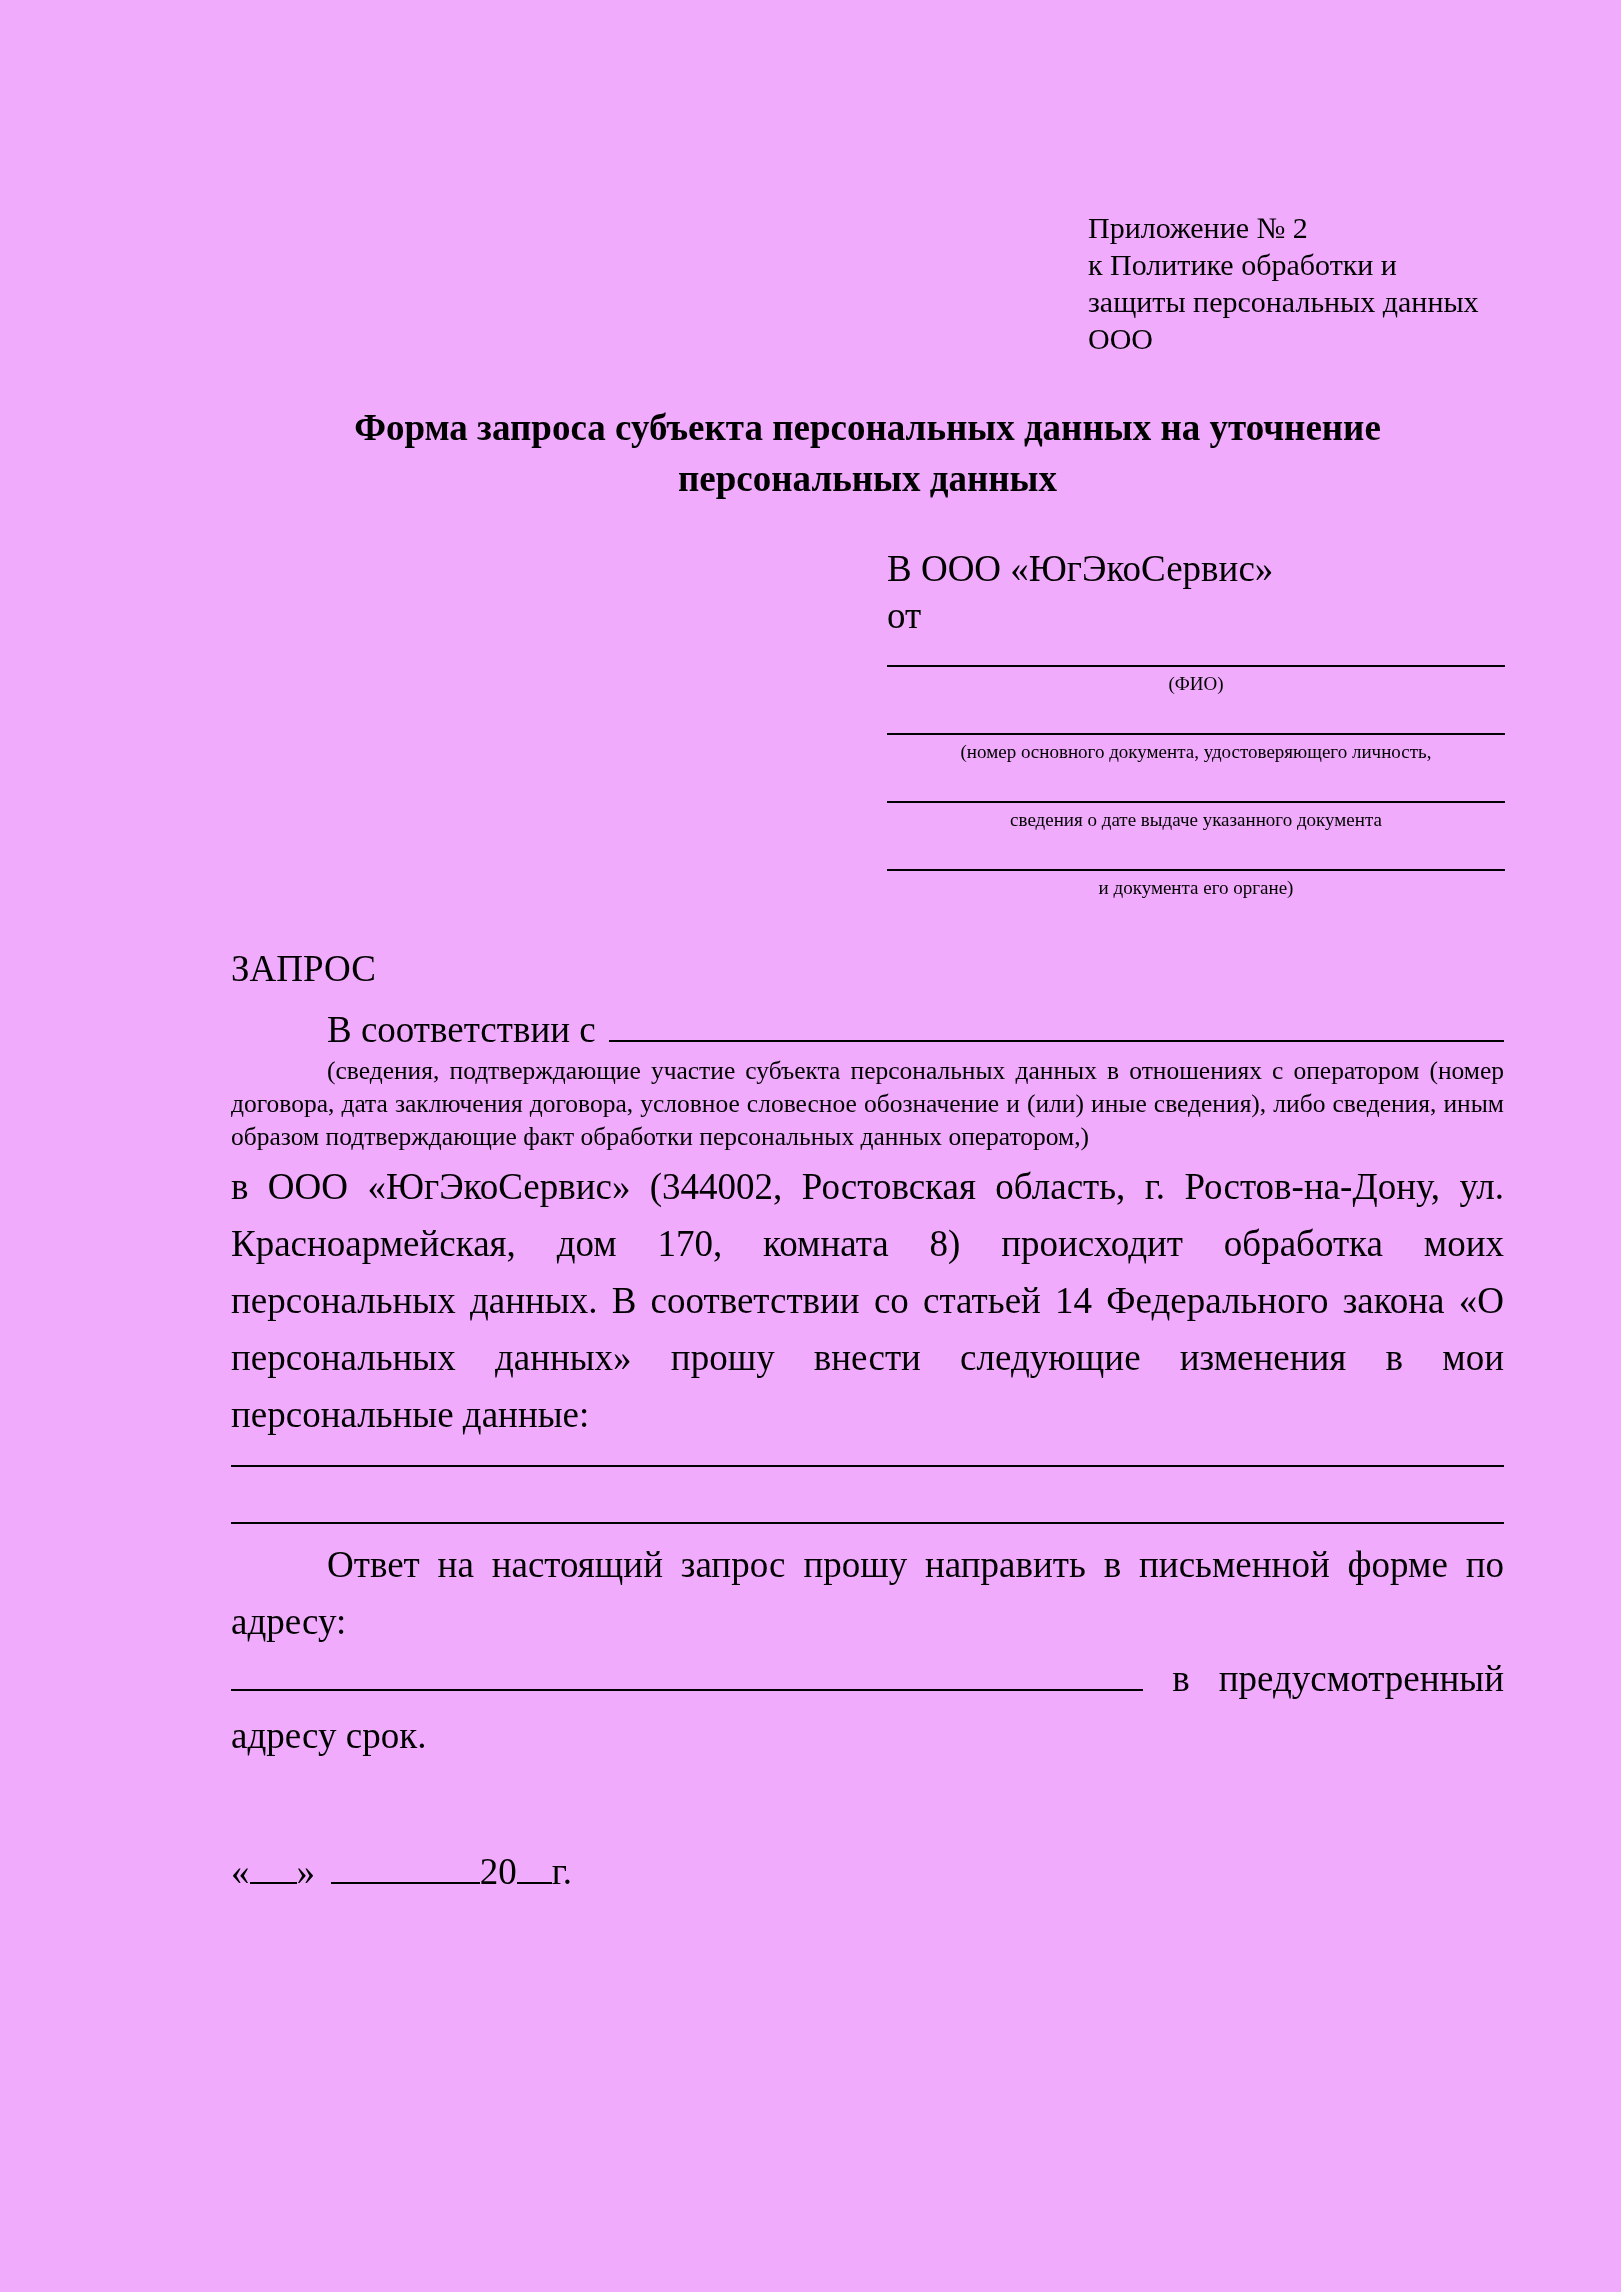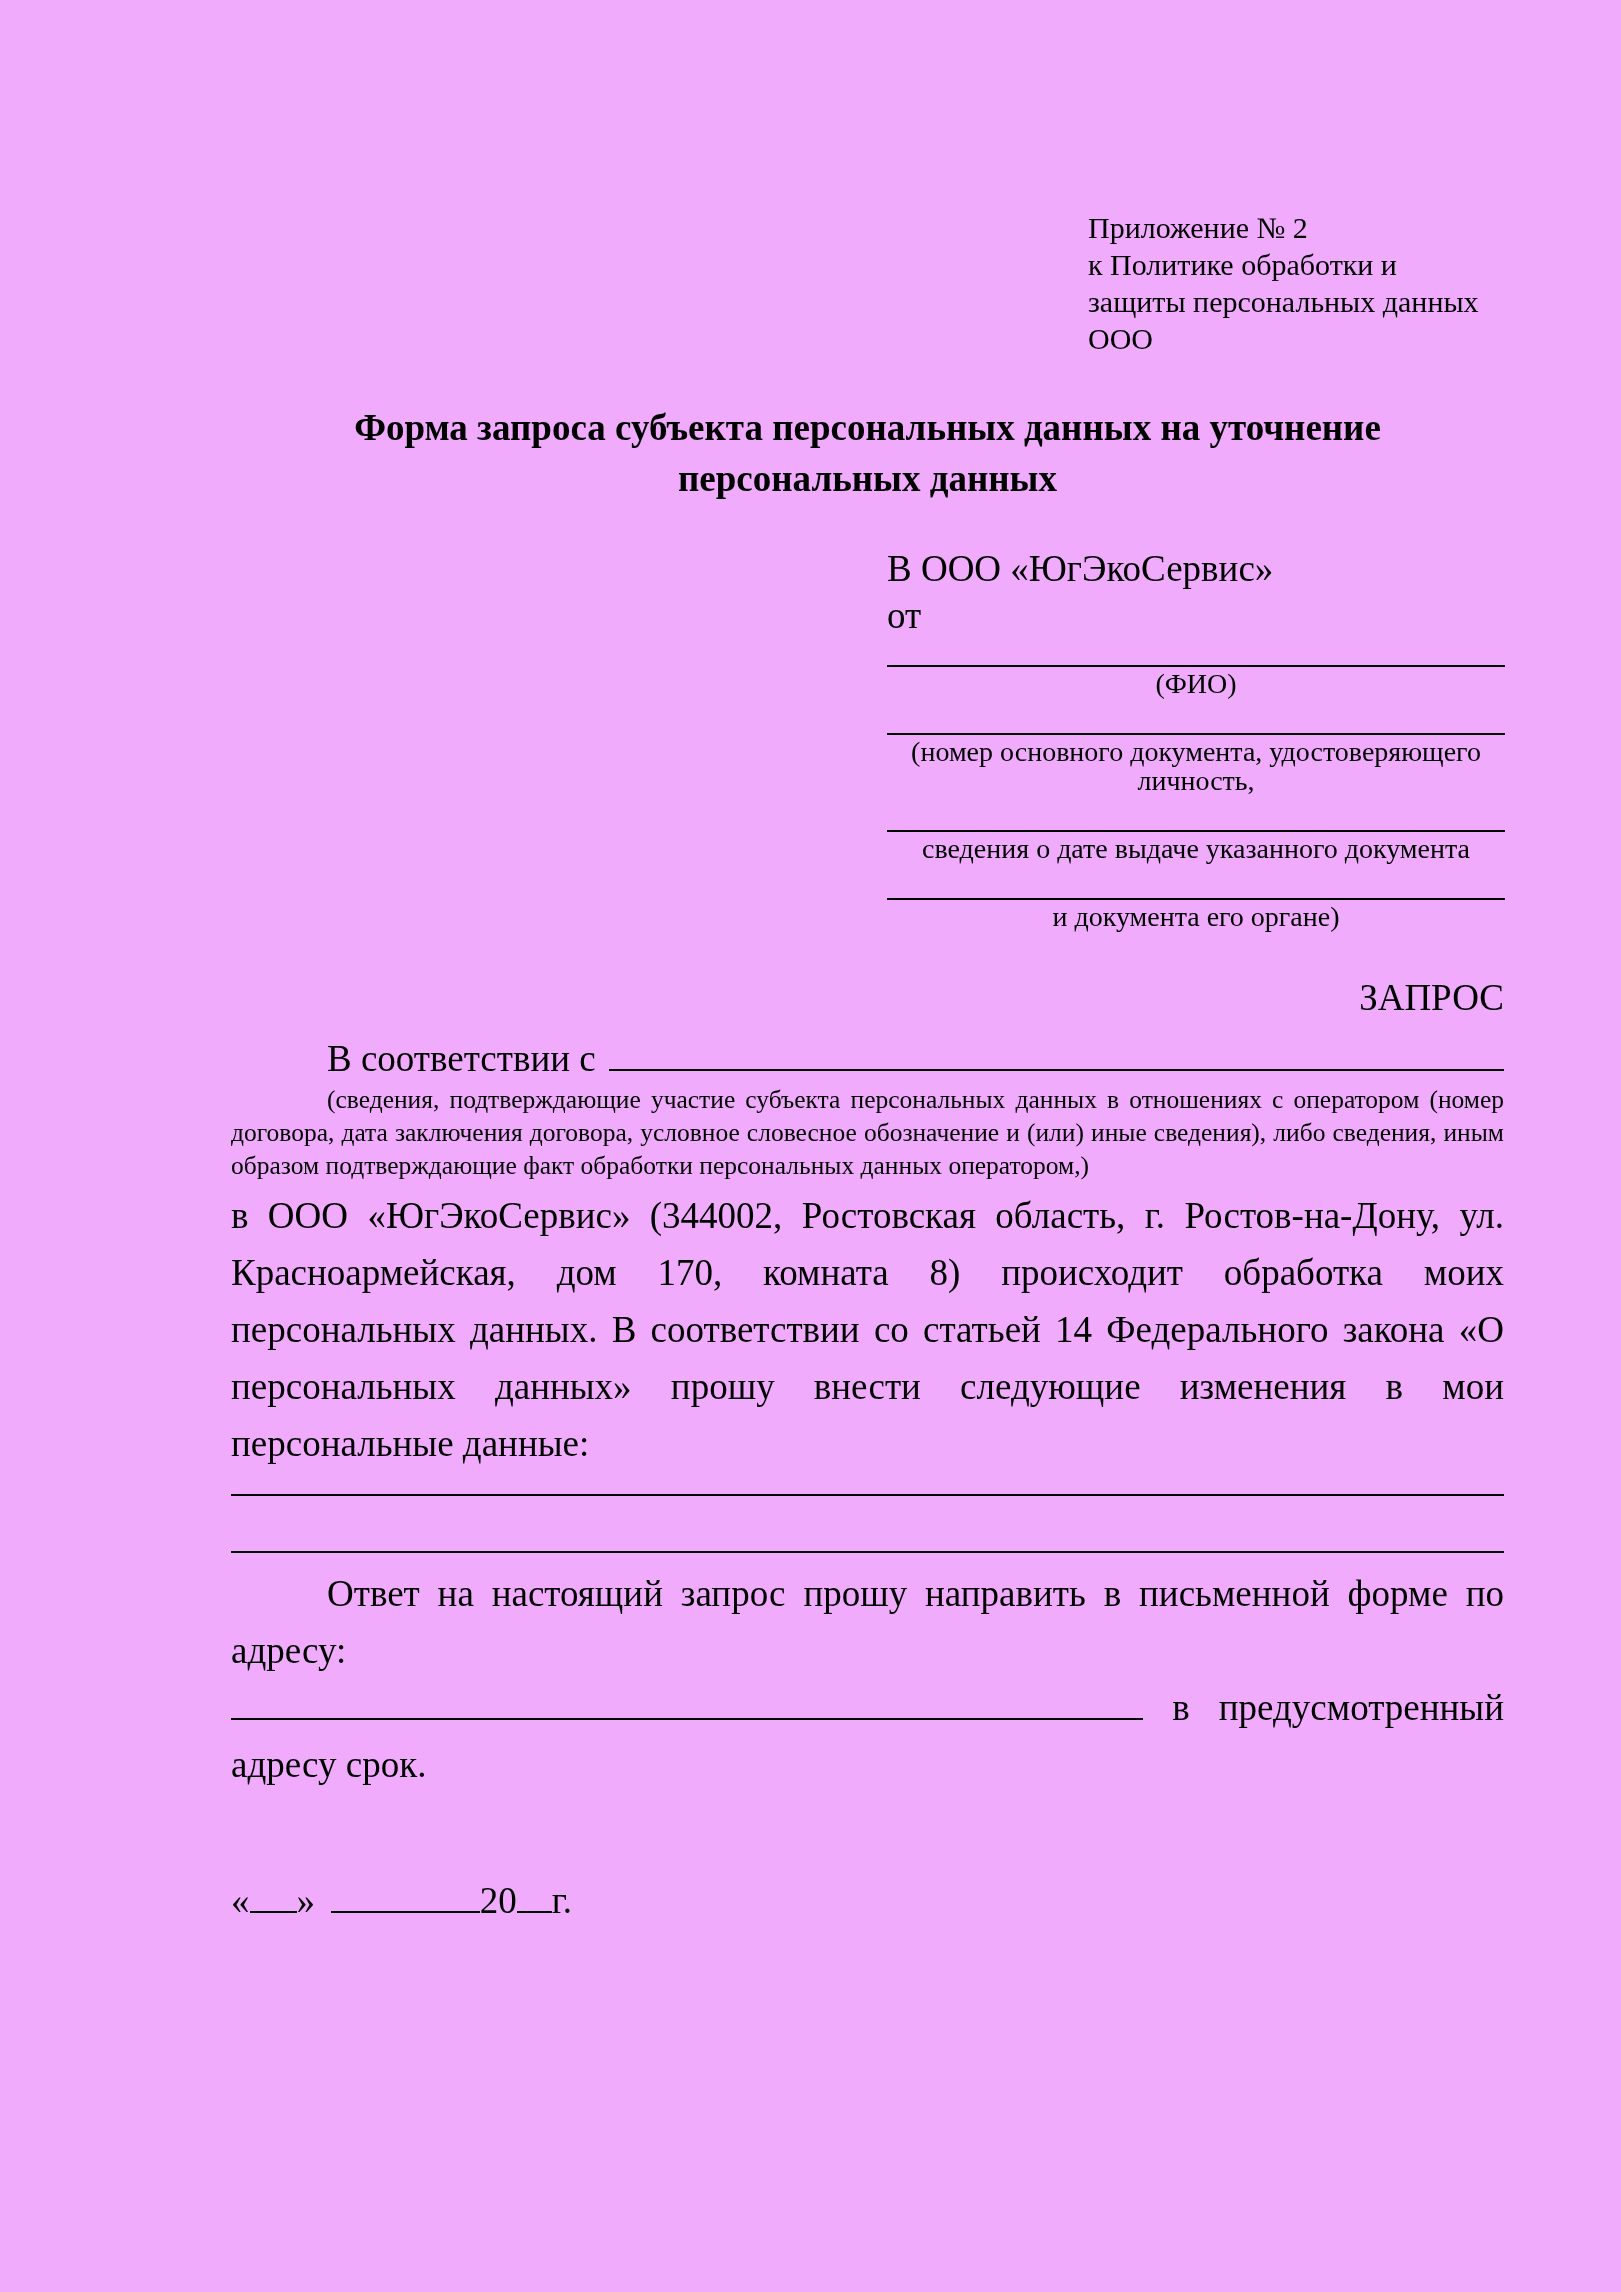--- a/index.html
+++ b/index.html
@@ -34,27 +34,27 @@
     margin-left: 656px;
     width: 618px;
   }
   .addr-to { font-size: 37px; line-height: 47px; }
   .addr-from { font-size: 37px; line-height: 47px; }
   .field-line { border-bottom: 2.9px solid #000; }
   .fl-1 { height: 25.5px; }
   .fl-n { height: 35px; }
   .field-caption {
     text-align: center;
-    font-size: 28px;
+    font-size: 19px;
     line-height: 29px;
     padding-top: 2px;
   }
   .request-heading {
     margin-top: 43px;
-    text-align: right;
+    text-align: left;
     font-size: 37px;
     line-height: 47px;
   }
   .accordance {
     margin-top: 13.7px;
     display: flex;
     align-items: baseline;
     font-size: 37px;
     line-height: 49px;
     padding-left: 96px;

